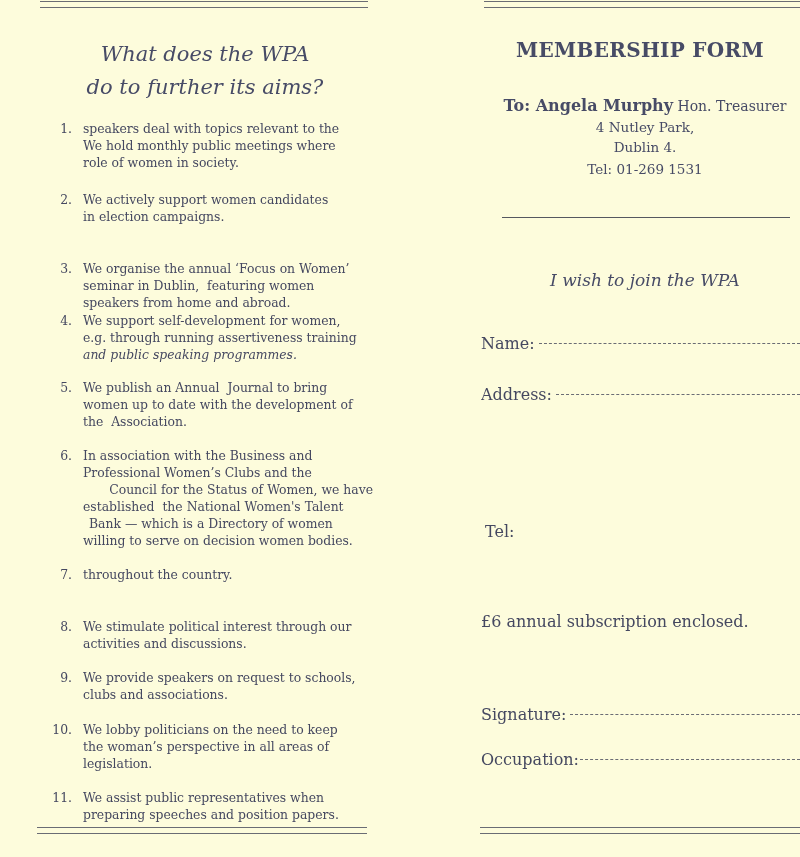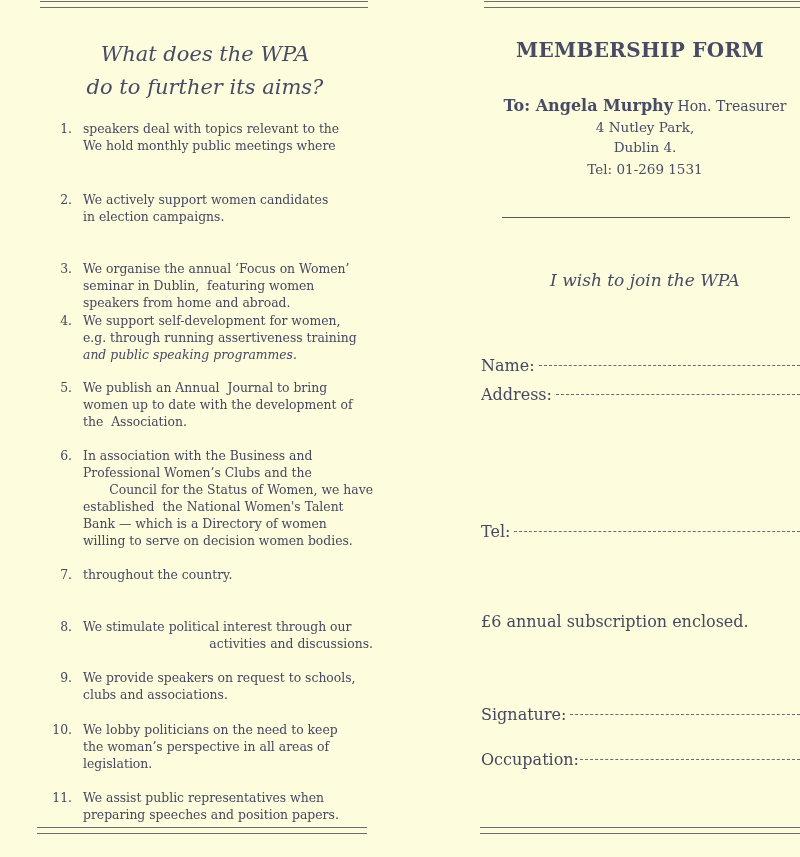--- a/index.html
+++ b/index.html
@@ -57,20 +57,21 @@
   <div>What does the WPA</div>
   <div>do to further its aims?</div>
 </div>
 
 <div class="aims" id="aims">
     <div class="aim" style="top: 0px;">
       <div class="num">1.</div>
       <div class="txt">
         <div style="white-space: pre;">speakers deal with topics relevant to the</div>
         <div style="white-space: pre;">We hold monthly public meetings where</div>
+        <div style="white-space: pre;">role of women in society.</div>
       </div>
     </div>
     <div class="aim" style="top: 71px;">
       <div class="num">2.</div>
       <div class="txt">
         <div style="white-space: pre;">We actively support women candidates</div>
         <div style="white-space: pre;">in election campaigns.</div>
       </div>
     </div>
     <div class="aim" style="top: 140px;">
@@ -97,35 +98,35 @@
         <div style="white-space: pre;">the  Association.</div>
       </div>
     </div>
     <div class="aim" style="top: 327px;">
       <div class="num">6.</div>
       <div class="txt">
         <div style="white-space: pre;">In association with the Business and</div>
         <div style="white-space: pre;">Professional Women’s Clubs and the</div>
         <div style="white-space: pre; text-align: right;">Council for the Status of Women, we have</div>
         <div style="white-space: pre;">established  the National Women's Talent</div>
-        <div style="white-space: pre;">Bank — which is a Directory of women</div>
+        <div style="white-space: pre; margin-left: 6px;">Bank — which is a Directory of women</div>
         <div style="white-space: pre;">willing to serve on decision women bodies.</div>
       </div>
     </div>
     <div class="aim" style="top: 446px;">
       <div class="num">7.</div>
       <div class="txt">
         <div style="white-space: pre;">throughout the country.</div>
       </div>
     </div>
     <div class="aim" style="top: 498px;">
       <div class="num">8.</div>
       <div class="txt">
         <div style="white-space: pre;">We stimulate political interest through our</div>
-        <div style="white-space: pre; text-align: right;">activities and discussions.</div>
+        <div style="white-space: pre;">activities and discussions.</div>
       </div>
     </div>
     <div class="aim" style="top: 549px;">
       <div class="num">9.</div>
       <div class="txt">
         <div style="white-space: pre;">We provide speakers on request to schools,</div>
         <div style="white-space: pre;">clubs and associations.</div>
       </div>
     </div>
     <div class="aim" style="top: 601px;">
@@ -149,35 +150,35 @@
 <div class="to-line">
   <span class="name">To: Angela Murphy</span>
   <span>Hon. Treasurer</span>
 </div>
 <div class="addr" style="top:119px;">4 Nutley Park,</div>
 <div class="addr" style="top:139px;">Dublin 4.</div>
 <div class="addr" style="top:161px;">Tel: 01-269 1531</div>
 
 <div class="join">I wish to join the WPA</div>
 
-<div class="field" style="top:356px;text-align:center;">
+<div class="field" style="top:334px;text-align:center;">
   <span>Name:</span>
   <span class="dash"></span>
 </div>
 <div class="field" style="top:385px;">
   <span>Address:</span>
   <span class="dash"></span>
 </div>
 <div class="field" style="top:430px;">
   
 </div>
 <div class="field" style="top:477px;">
   
 </div>
-<div class="field" style="top:522px;">
+<div class="field" style="top:522px;flex-direction:column;">
   <span>Tel:</span>
   <span class="dash"></span>
 </div>
 
 <div class="sub">£6 annual subscription enclosed.</div>
 
 <div class="field" style="top:705px;">
   <span>Signature:</span>
   <span class="dash"></span>
 </div>

